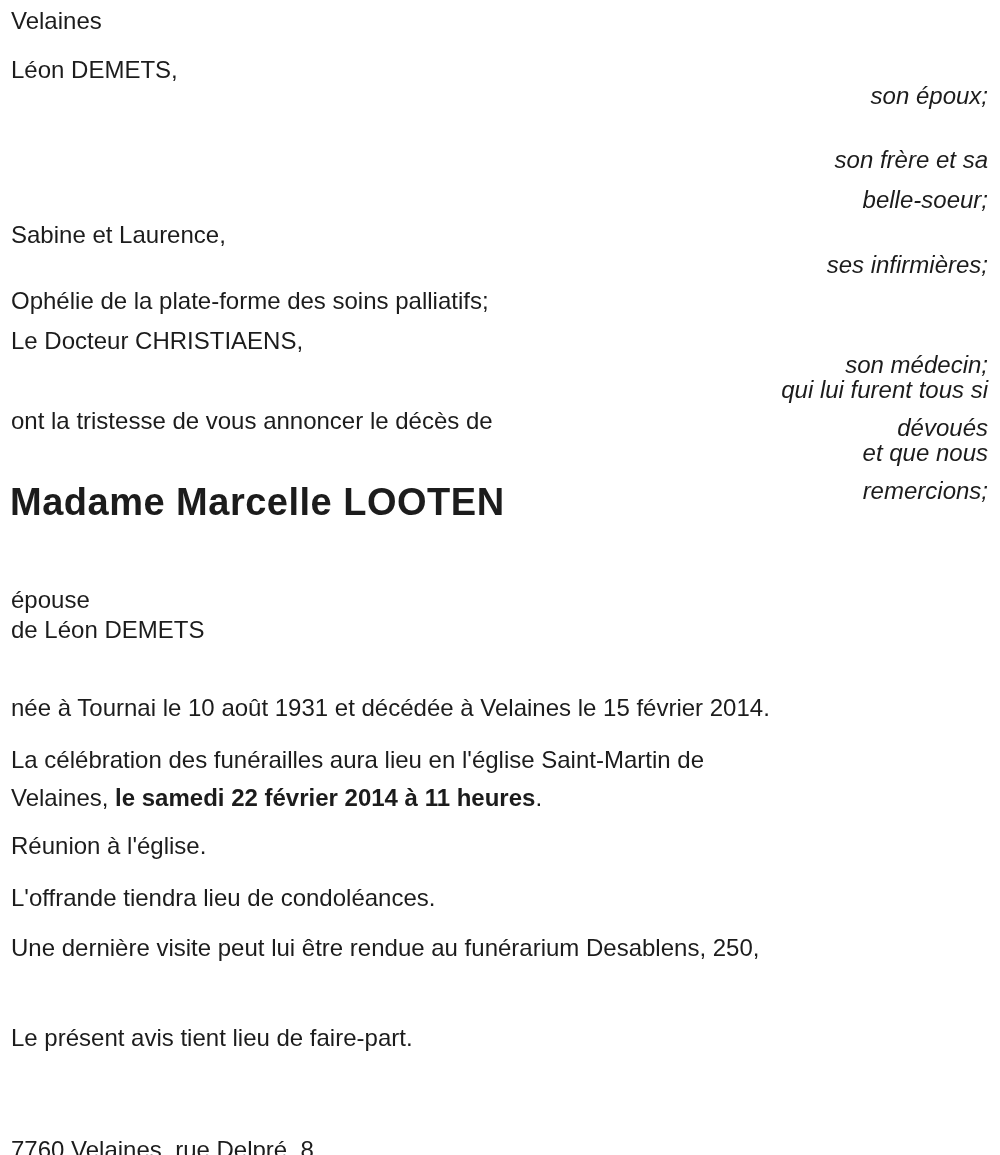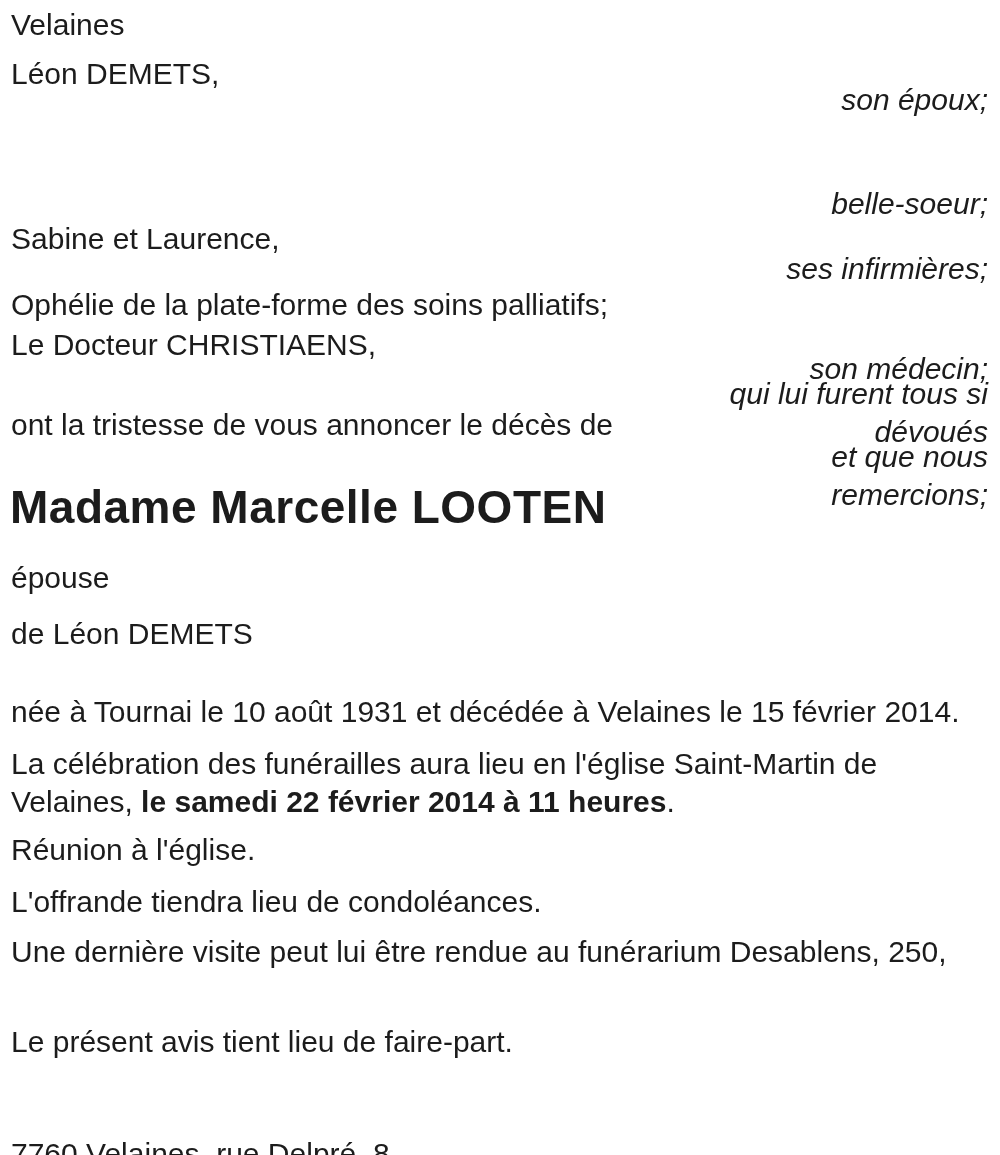--- a/index.html
+++ b/index.html
@@ -11,65 +11,66 @@
     position: relative;
     width: 1000px;
     height: 1155px;
     background: #ffffff;
     color: #1c1c1c;
     font-family: "Liberation Sans", "DejaVu Sans", sans-serif;
     overflow: hidden;
   }
   .ln {
     position: absolute;
-    font-size: 30px;
+    font-size: 24px;
     line-height: 1.2;
     white-space: nowrap;
   }
   .left  { left: 11px; }
   .right {
     right: 12px;
     text-align: center;
     font-style: italic;
   }
   .title {
     left: 10px;
-    font-size: 46px;
+    font-size: 38px;
     font-weight: 700;
     letter-spacing: 0.5px;
   }
   .b { font-weight: 700; }
 </style>
 </head>
 <body>
 
 <div class="page">
 
   <div class="ln left" style="top:7px">Velaines</div>
   <div class="ln left" style="top:56px">Léon DEMETS,</div>
   <div class="ln left" style="top:221px">Sabine et Laurence,</div>
   <div class="ln left" style="top:287px">Ophélie de la plate-forme des soins palliatifs;</div>
   <div class="ln left" style="top:327px">Le Docteur CHRISTIAENS,</div>
   <div class="ln left" style="top:407px">ont la tristesse de vous annoncer le décès de</div>
 
   <div class="ln title" style="top:480px">Madame Marcelle LOOTEN</div>
 
-  <div class="ln left" style="top:560px">épouse</div>
+  <div class="ln left" style="top:586px">épouse</div>
   <div class="ln left" style="top:616px">de Léon DEMETS</div>
 
   <div class="ln left" style="top:694px">née à Tournai le 10 août 1931 et décédée à Velaines le 15 février 2014.</div>
   <div class="ln left" style="top:746px">La célébration des funérailles aura lieu en l'église Saint-Martin de</div>
   <div class="ln left" style="top:784px"><span>Velaines, </span><span class="b">le samedi 22 février 2014 à 11 heures</span><span>.</span></div>
   <div class="ln left" style="top:832px">Réunion à l'église.</div>
   <div class="ln left" style="top:884px">L'offrande tiendra lieu de condoléances.</div>
   <div class="ln left" style="top:934px">Une dernière visite peut lui être rendue au funérarium Desablens, 250,</div>
   <div class="ln left" style="top:1024px">Le présent avis tient lieu de faire-part.</div>
   <div class="ln left" style="top:1136px">7760 Velaines, rue Delpré, 8.</div>
 
   <div class="ln right" style="top:82px">son époux;</div>
+  <div class="ln right" style="top:146px">son frère et sa</div>
   <div class="ln right" style="top:186px">belle-soeur;</div>
   <div class="ln right" style="top:251px">ses infirmières;</div>
   <div class="ln right" style="top:351px">son médecin;</div>
   <div class="ln right" style="top:376px">qui lui furent tous si</div>
   <div class="ln right" style="top:414px">dévoués</div>
   <div class="ln right" style="top:439px">et que nous</div>
   <div class="ln right" style="top:477px">remercions;</div>
 
 </div>
 

